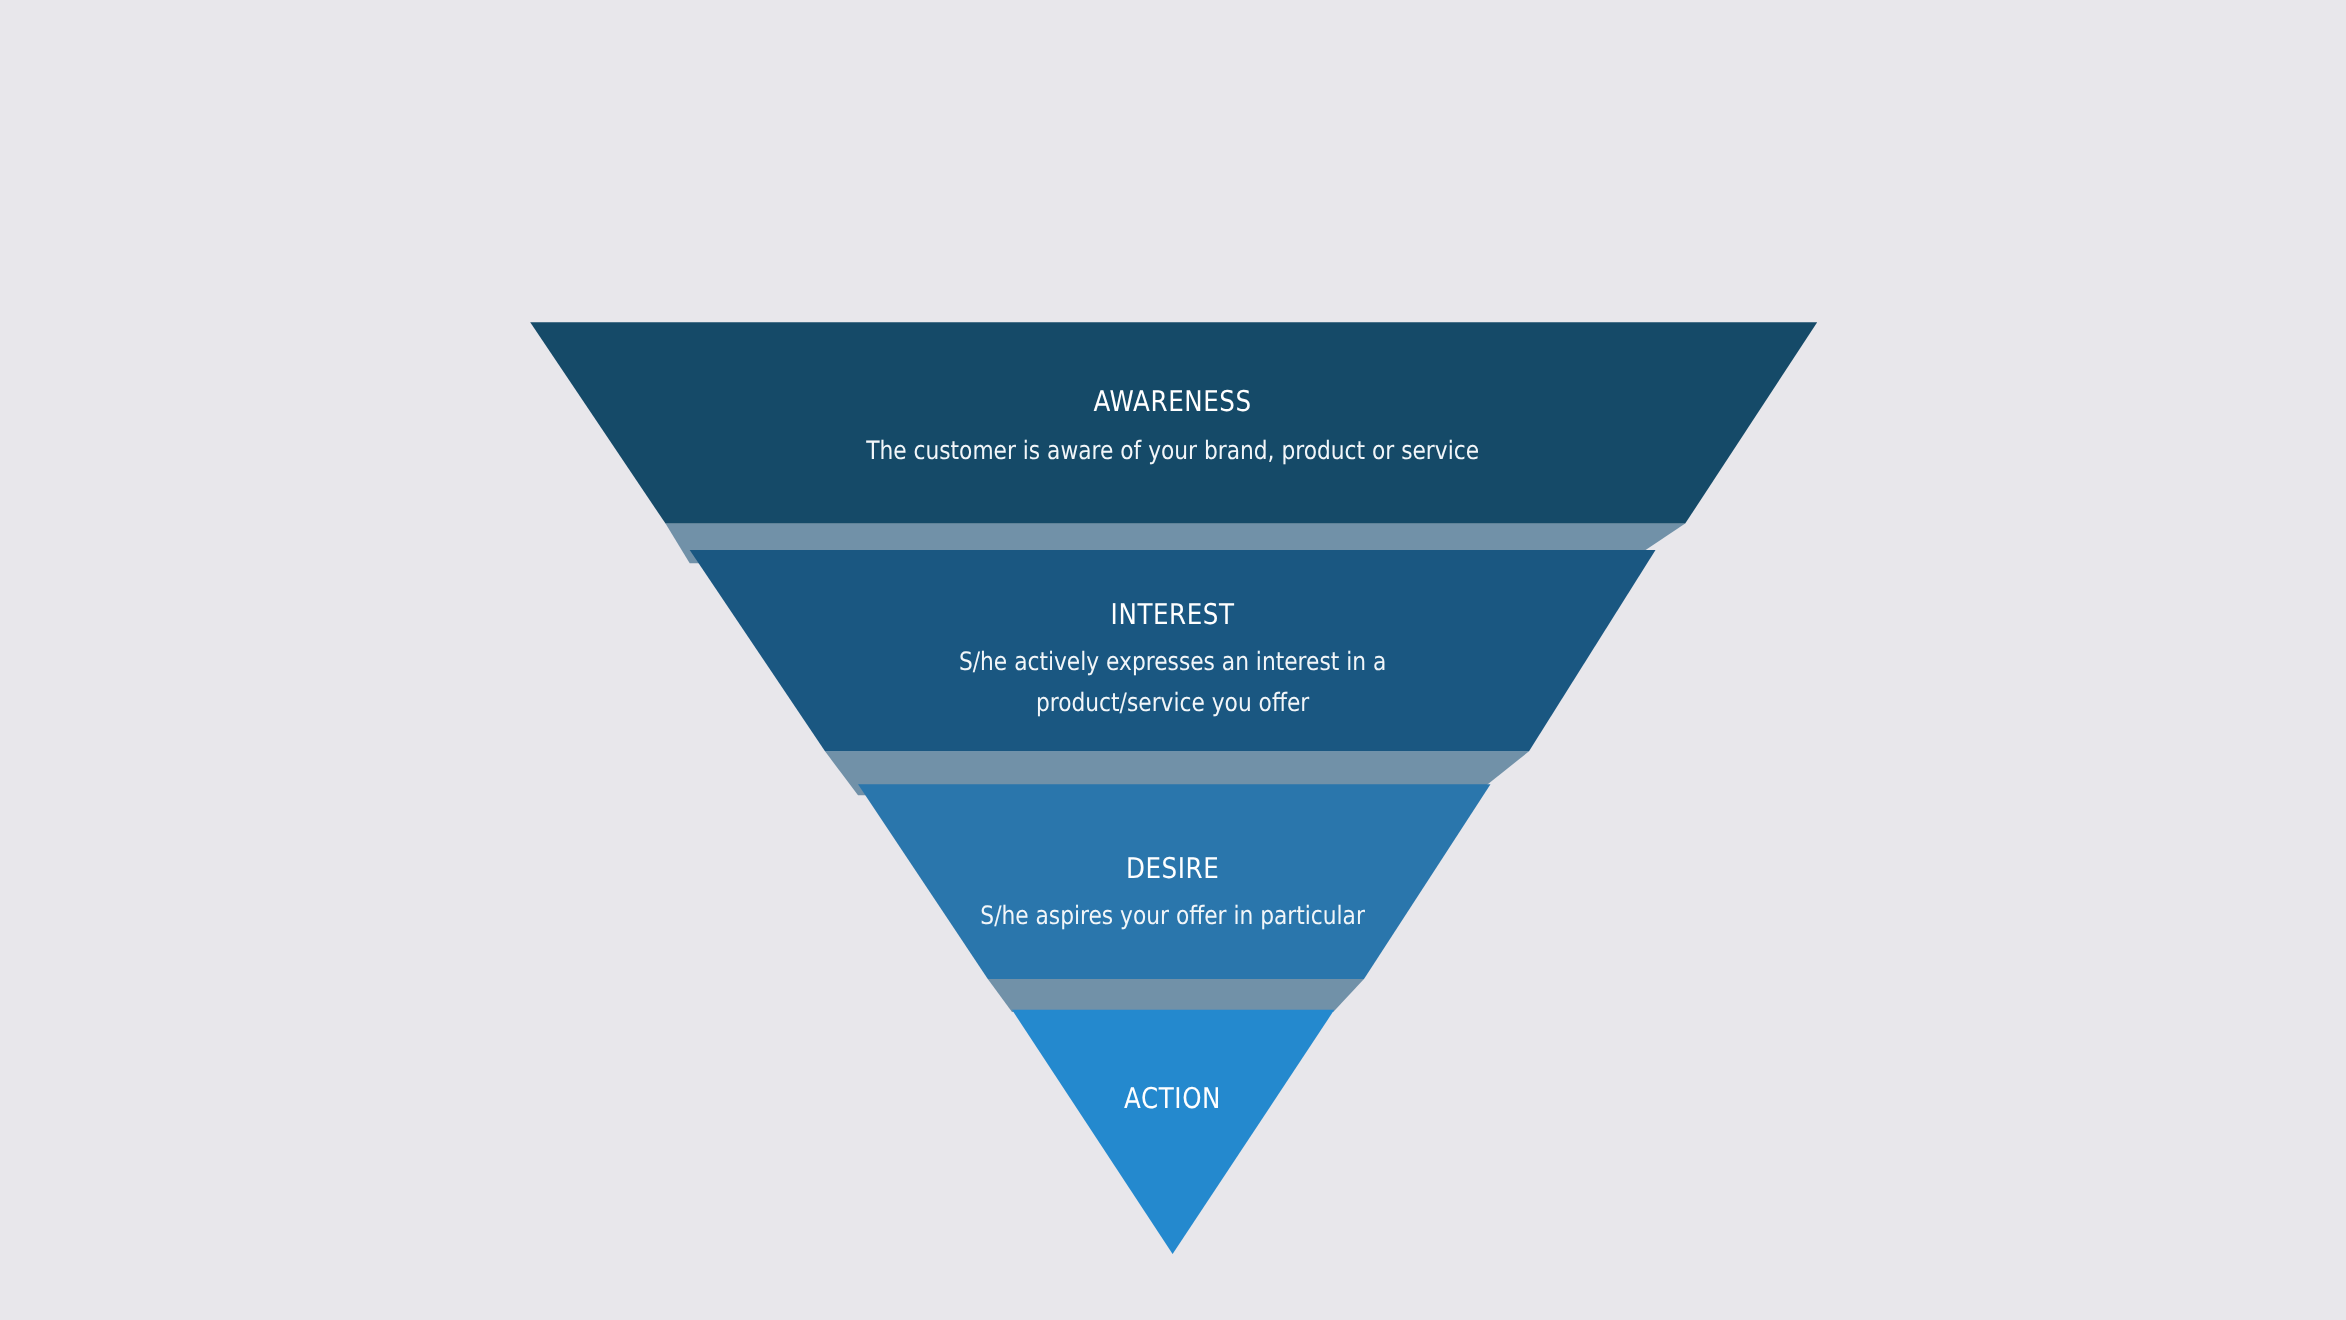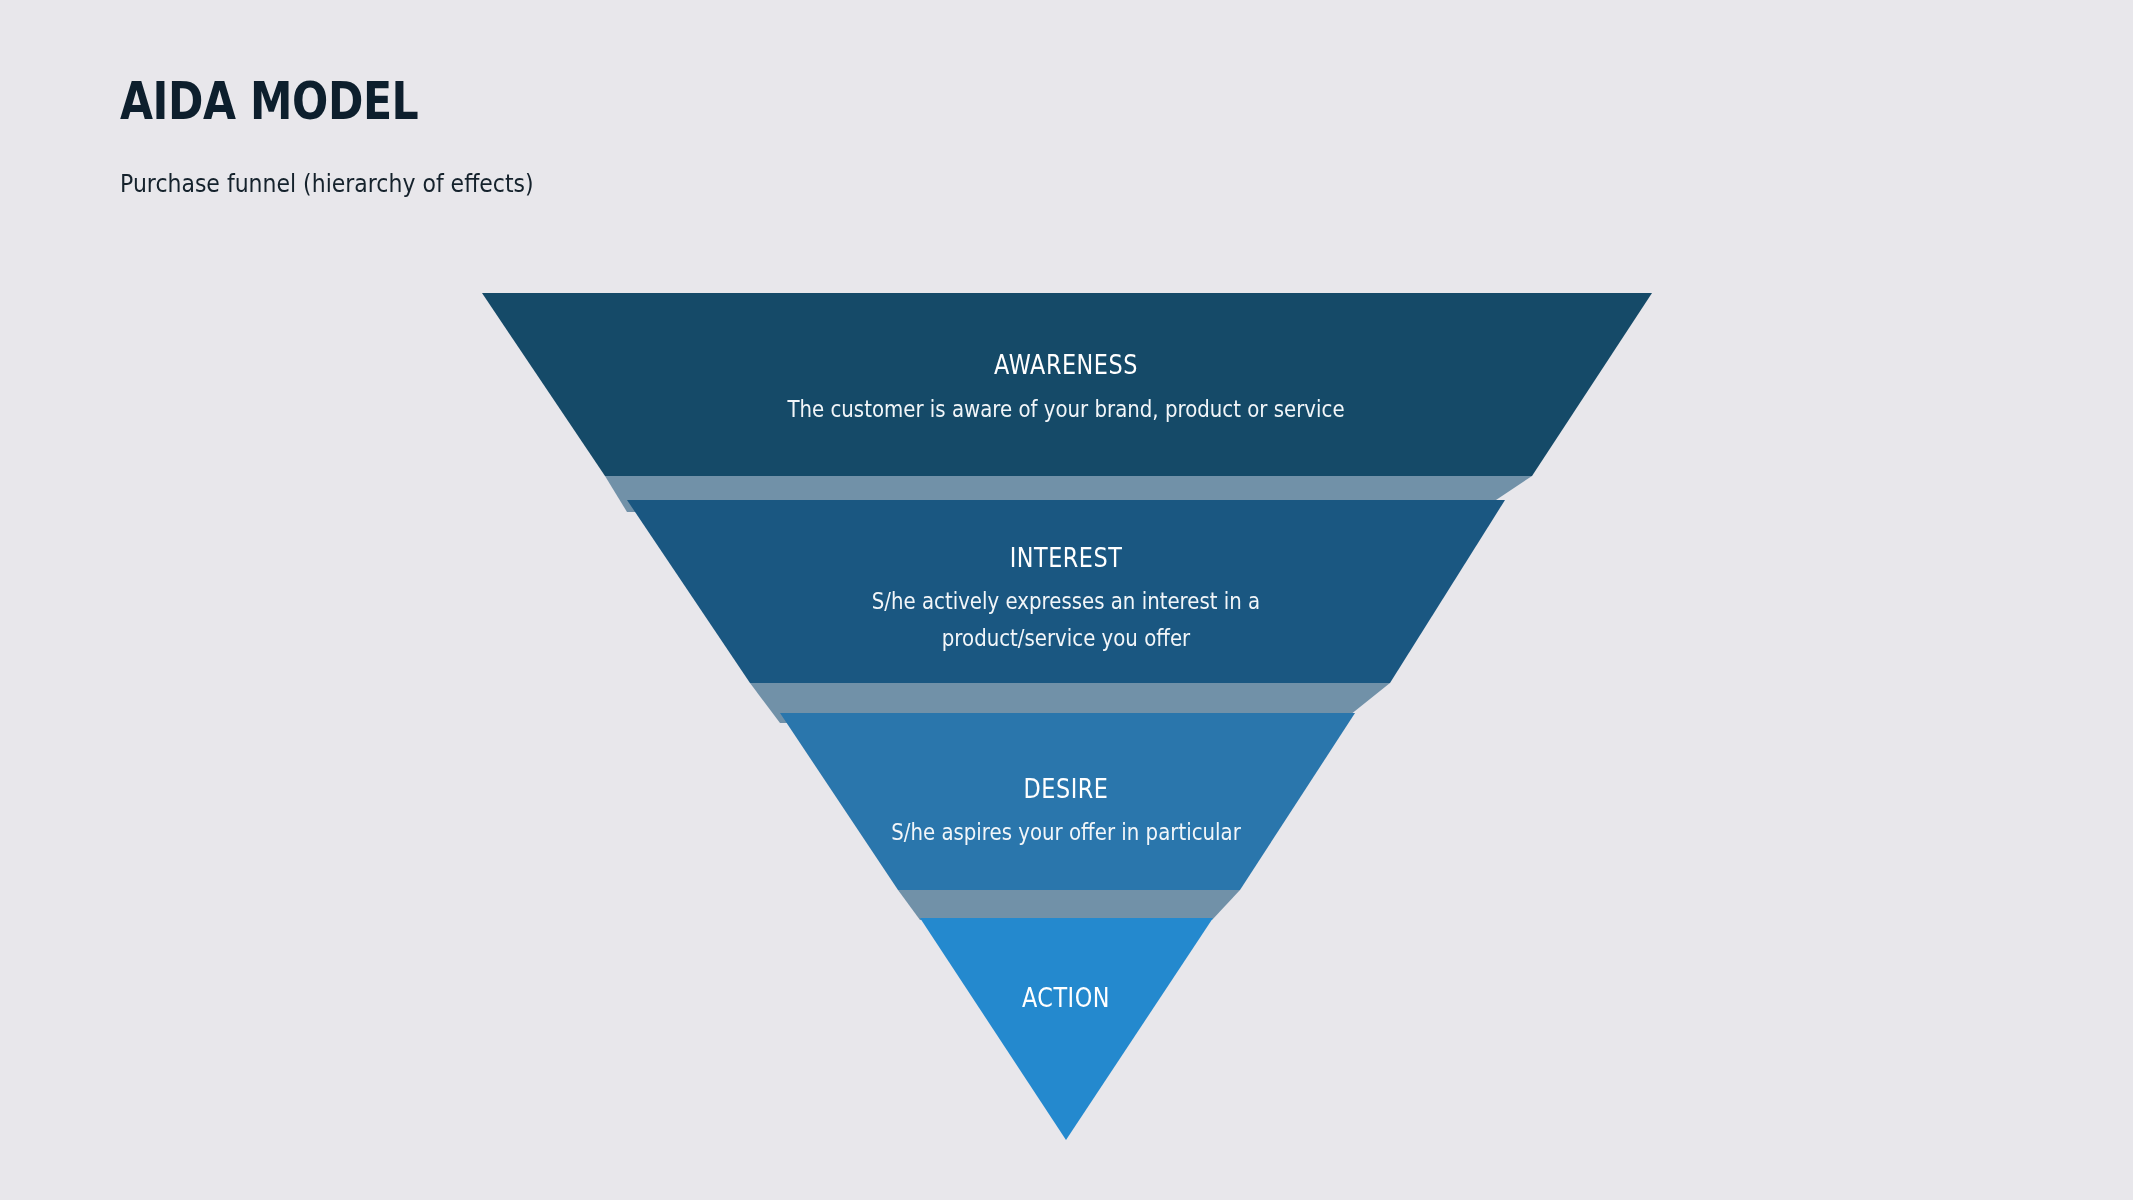--- a/index.html
+++ b/index.html
@@ -74,24 +74,20 @@
     font-size: 23px;
     fill: #f2f6f9;
     text-anchor: middle;
   }
 </style>
 </head>
 <body>
 
 <div class="slide">
 
-  <div class="header">
-    <div class="title">AIDA MODEL</div>
-    <div class="subtitle">Purchase funnel (hierarchy of effects)</div>
-  </div>
 
   <div class="funnel-wrap">
     <svg class="funnel" viewBox="0 0 2133 1200" xmlns="http://www.w3.org/2000/svg">
 
       <polygon points="605,476 1532,476 1478,512 627,512" fill="#7191a8"></polygon>
 
       <polygon points="750,683 1390,683 1340,723 780,723" fill="#7191a8"></polygon>
 
       <polygon points="898,890 1240,890 1212,920 920,920" fill="#7191a8"></polygon>
 

